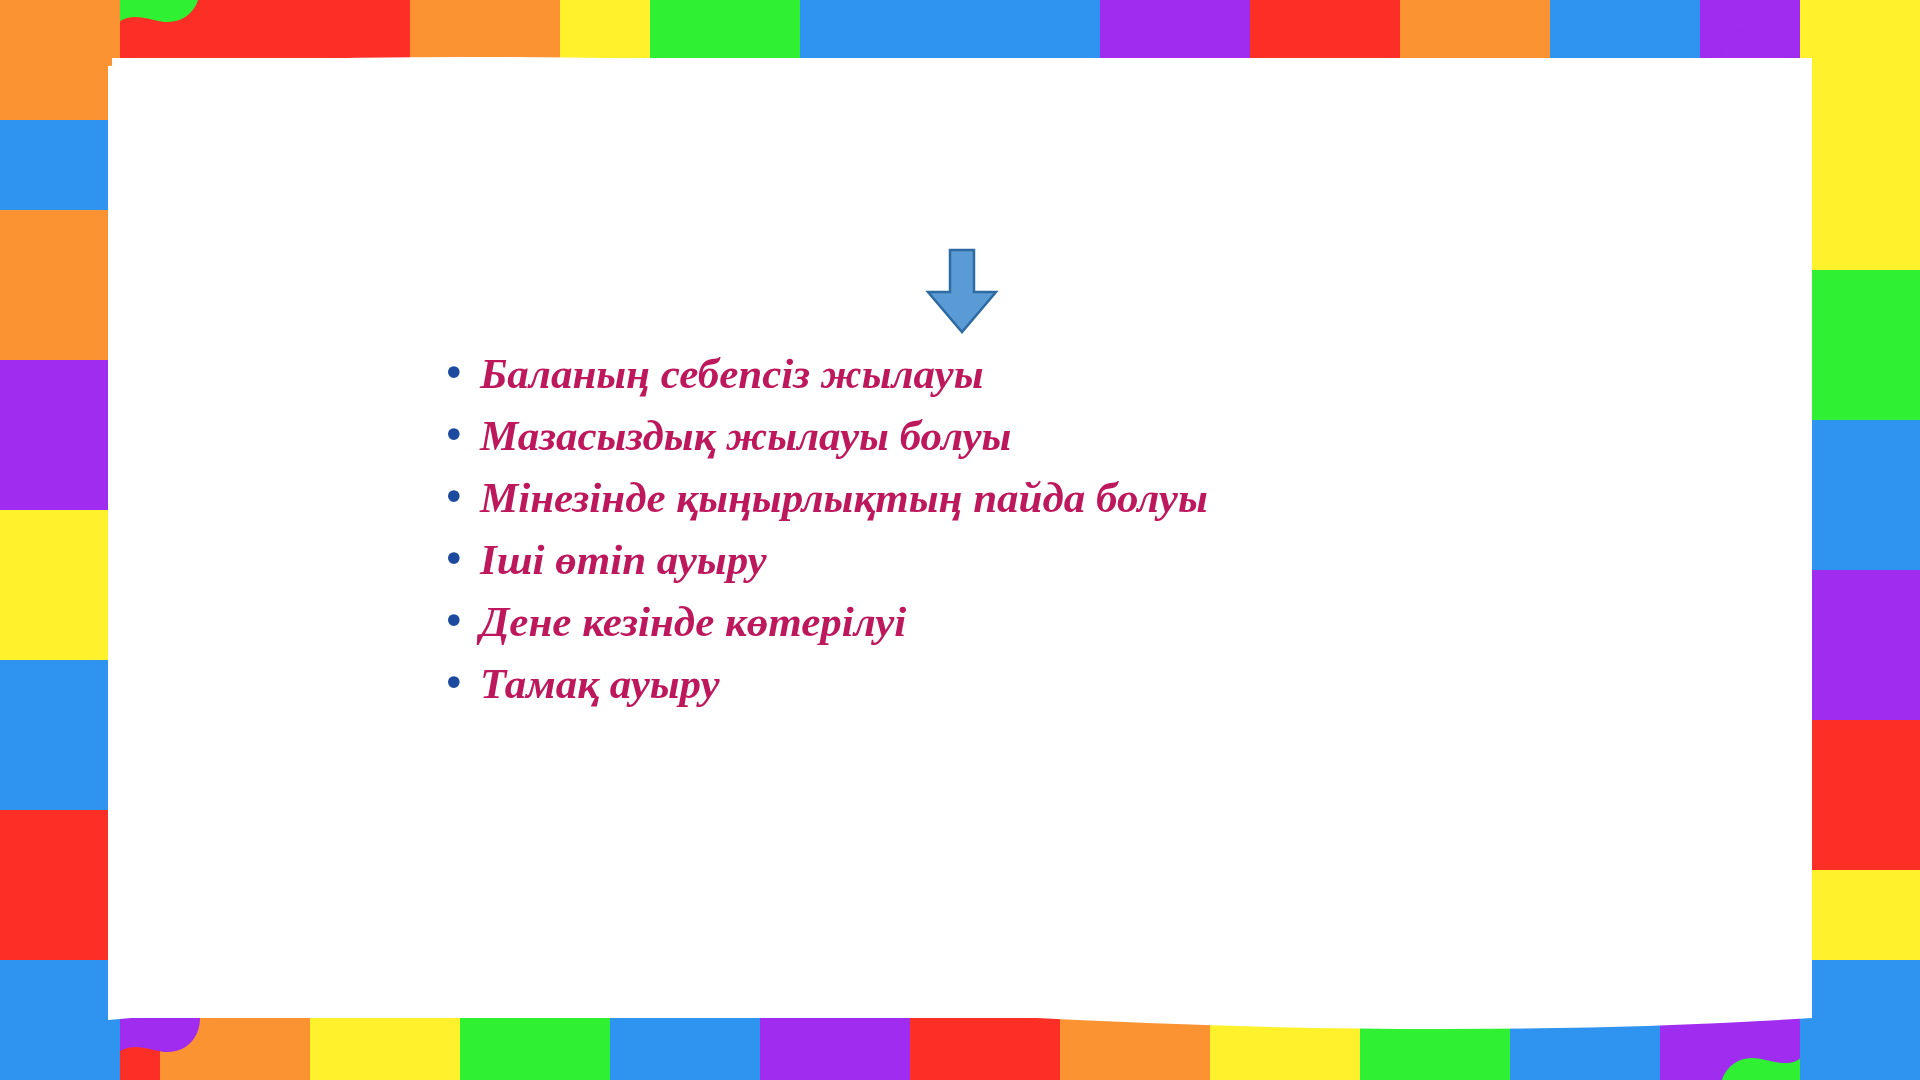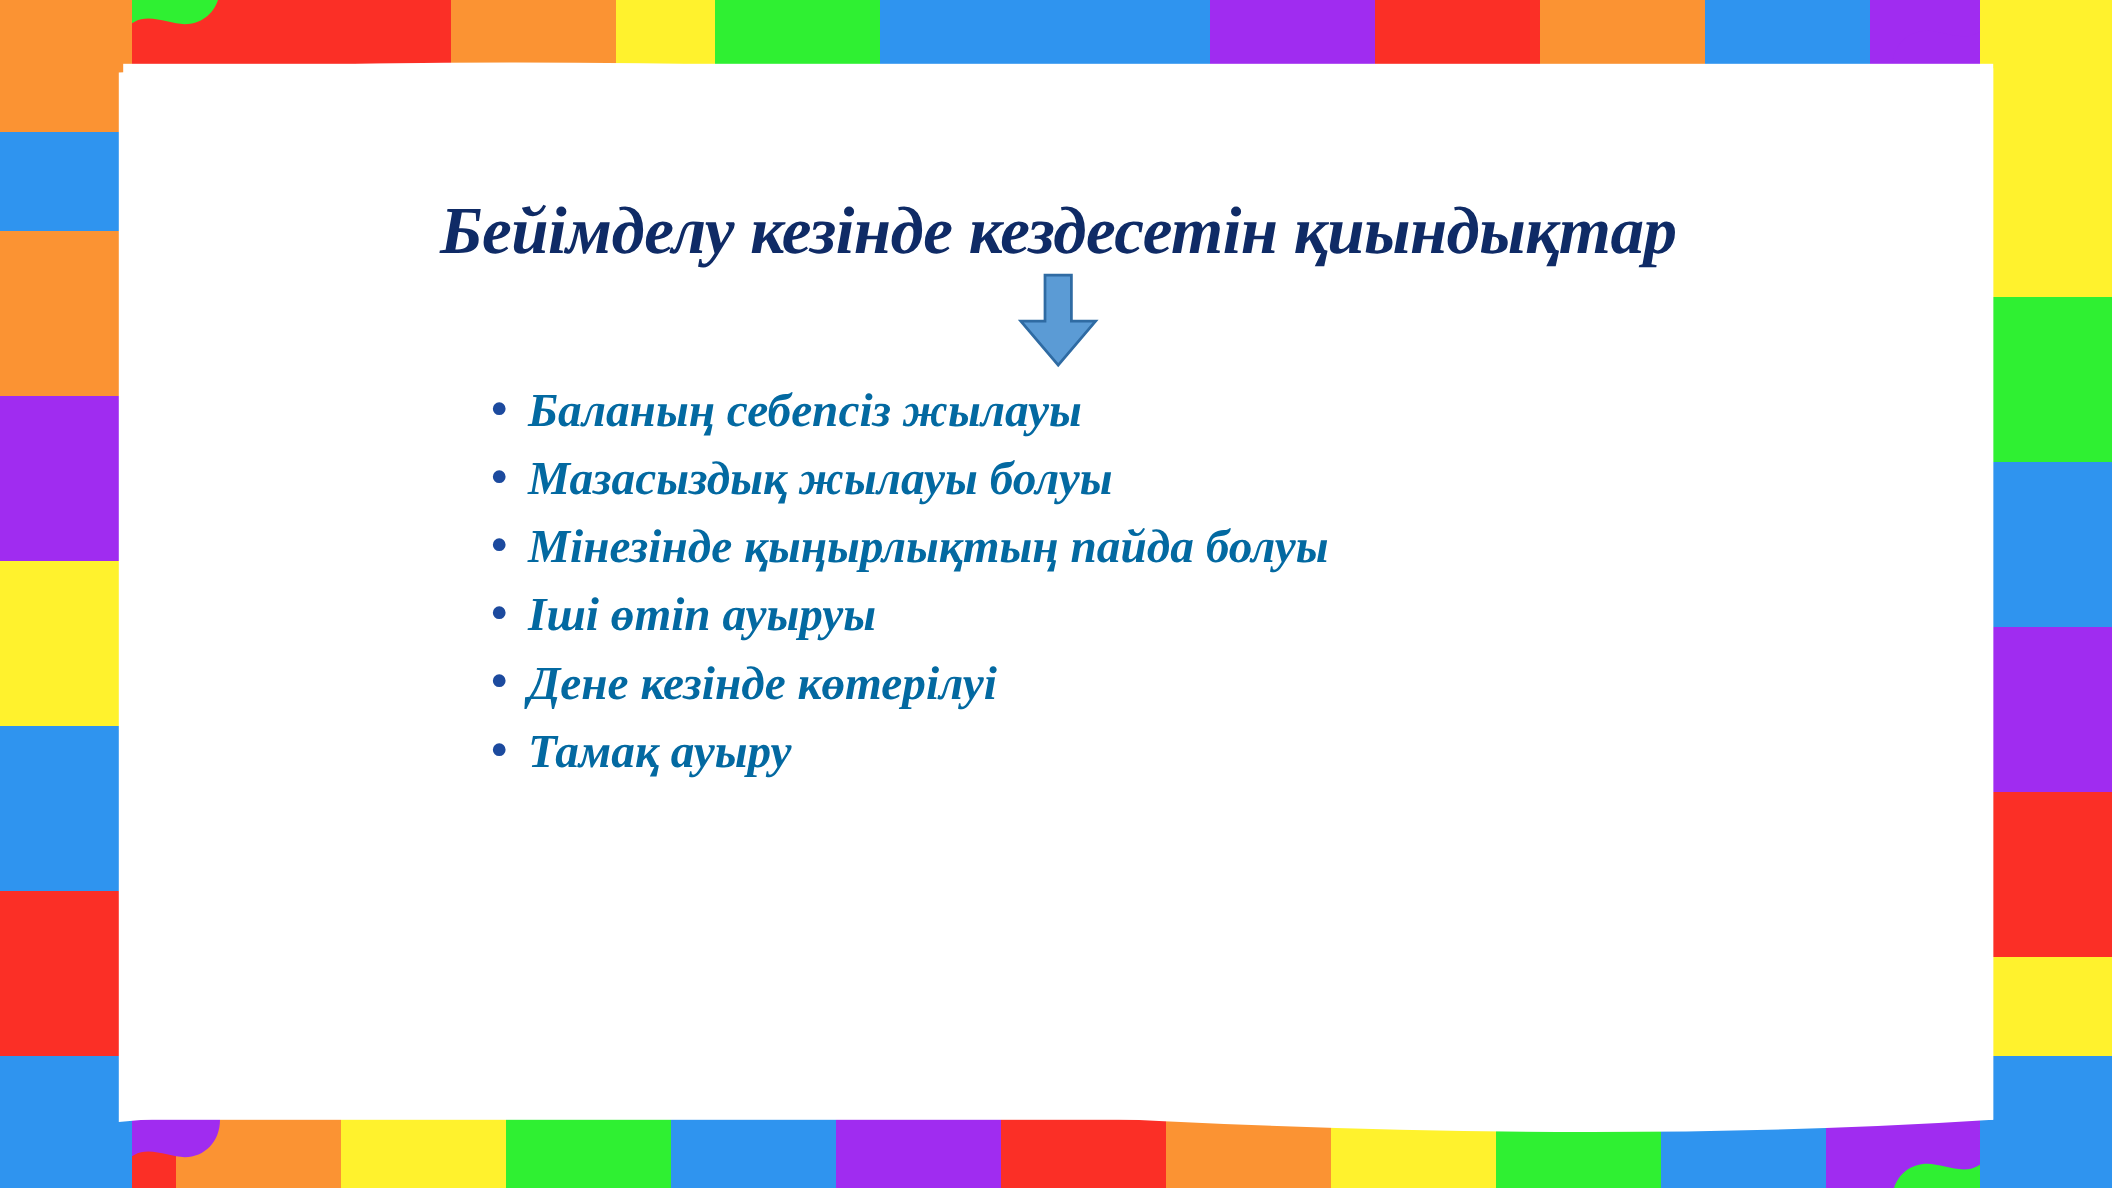--- a/index.html
+++ b/index.html
@@ -94,21 +94,21 @@
     flex: 0 0 auto;
     width: 38px;
     color: #1c4a9e;
     font-size: 40px;
     line-height: 50px;
     text-align: left;
     font-family: "DejaVu Sans", sans-serif;
   }
   .bullet-text {
     flex: 1 1 auto;
-    color: #0369a1;
+    color: #be185d;
     font-family: "Liberation Serif", "DejaVu Serif", serif;
     font-style: italic;
     font-weight: bold;
     font-size: 43px;
     line-height: 52px;
     white-space: nowrap;
   }
 </style>
 </head>
 <body>
@@ -295,21 +295,20 @@
              Q 480,46 960,70
              Q 1440,94 1812,62
              L 1812,1018
              Q 1440,1042 960,1014
              Q 480,986 108,1020
              Z"></path>
   </svg>
 
   <div id="content-card">
 
-    <h1 id="slide-title">Бейімделу кезінде кездесетін қиындықтар</h1>
 
     <div id="arrow-wrap">
       <svg id="down-arrow-icon" viewBox="0 0 78 86">
         <polygon points="27,2 51,2 51,44 73,44 39,84 5,44 27,44" fill="#5b9bd5" stroke="#2f6ba3" stroke-width="2.5" stroke-linejoin="miter"></polygon>
       </svg>
     </div>
 
     <ul id="bullet-list">
       <li class="bullet-row">
         <span class="bullet-dot">•</span>
@@ -318,21 +317,21 @@
       <li class="bullet-row">
         <span class="bullet-dot">•</span>
         <span class="bullet-text">Мазасыздық жылауы болуы</span>
       </li>
       <li class="bullet-row">
         <span class="bullet-dot">•</span>
         <span class="bullet-text">Мінезінде қыңырлықтың пайда болуы</span>
       </li>
       <li class="bullet-row">
         <span class="bullet-dot">•</span>
-        <span class="bullet-text">Іші өтіп ауыруы</span>
+        <span class="bullet-text">Іші өтіп ауыру</span>
       </li>
       <li class="bullet-row">
         <span class="bullet-dot">•</span>
         <span class="bullet-text">Дене кезінде көтерілуі</span>
       </li>
       <li class="bullet-row">
         <span class="bullet-dot">•</span>
         <span class="bullet-text">Тамақ ауыру</span>
       </li>
     </ul>

